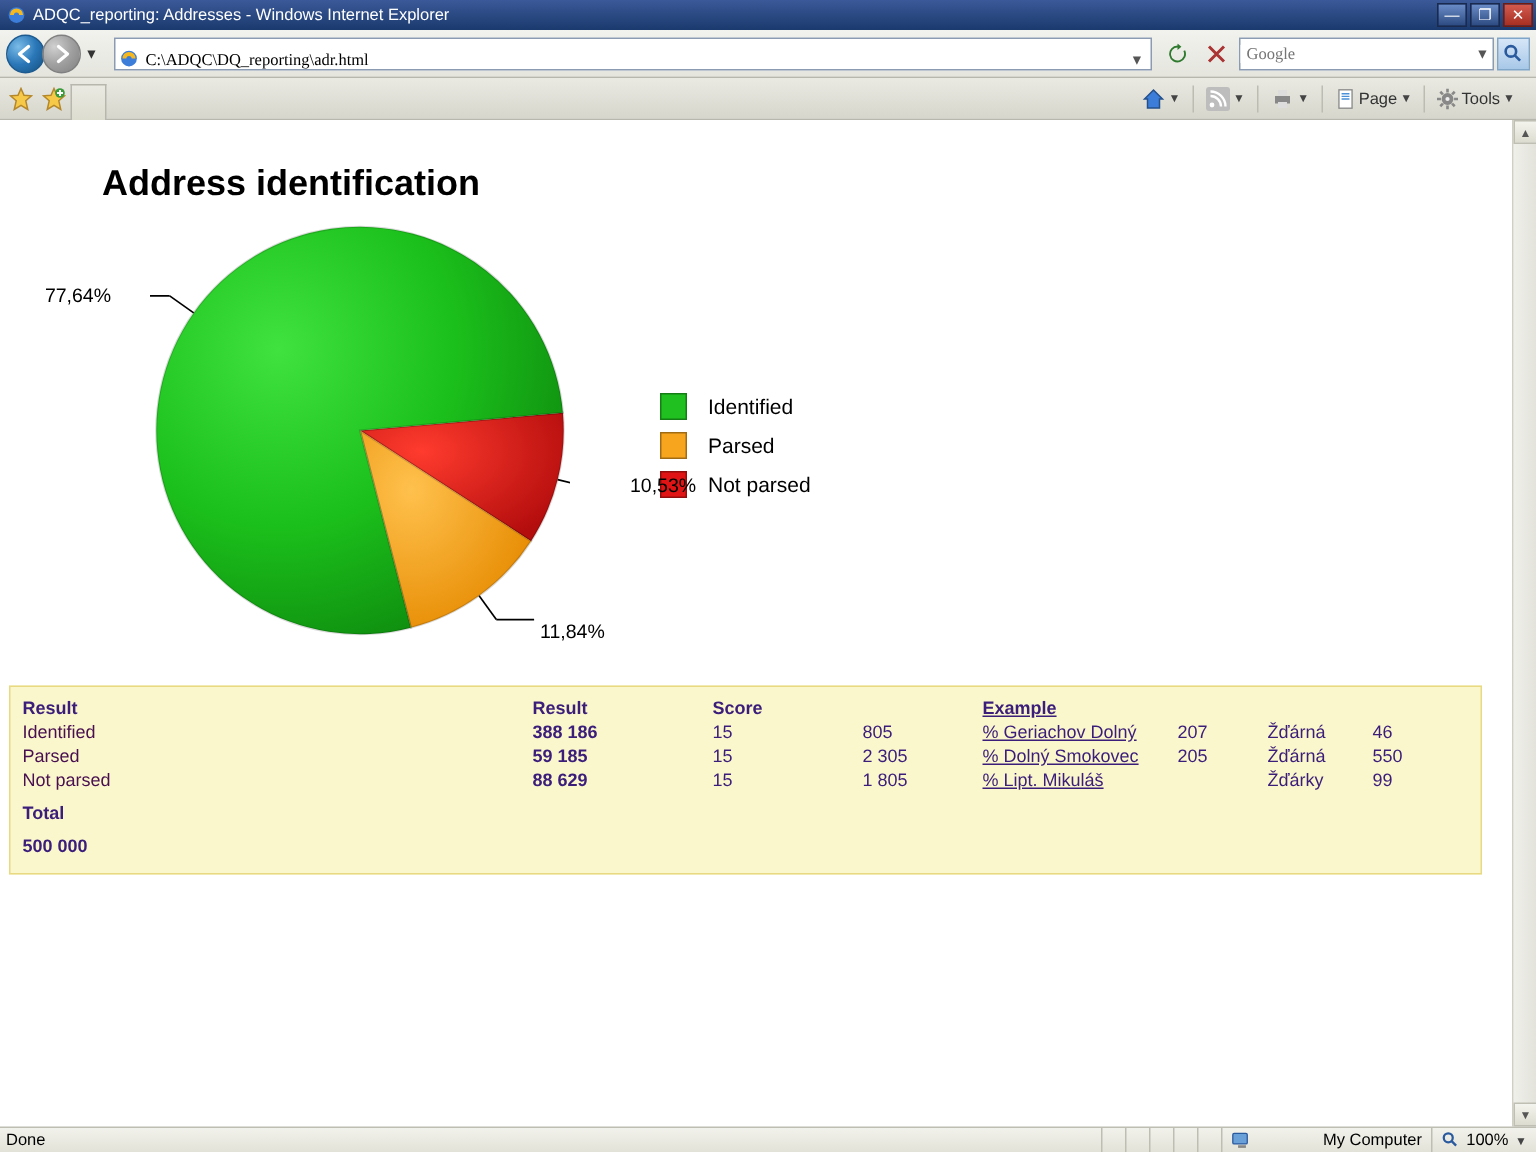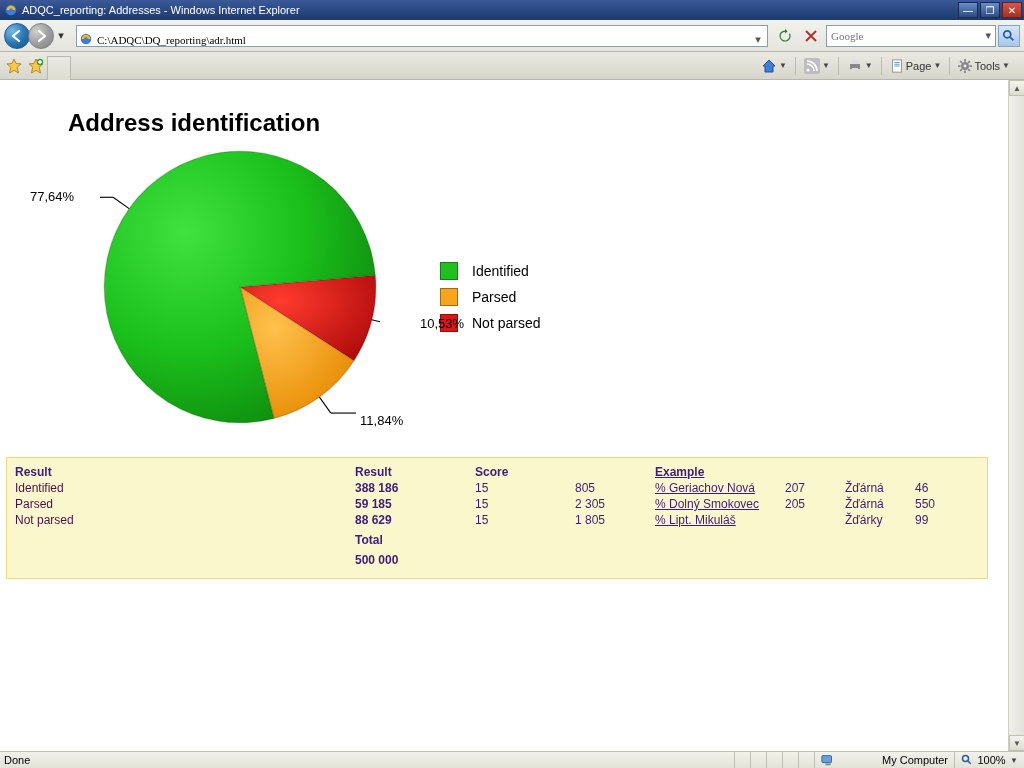--- a/index.html
+++ b/index.html
@@ -155,21 +155,21 @@
     .body .c-cnt { color:#3b1d7a; }
     .c-sc1 { width: 100px; color:#3b1d7a; }
     .c-sc2 { width: 80px; color:#3b1d7a; }
     .c-ex1 { width: 130px; color:#3b1d7a;text-decoration:underline; }
     .c-ex1n { width: 60px; color:#3b1d7a; }
     .c-ex2 { width: 70px; color:#3b1d7a; }
     .c-ex2n { width: 50px; color:#3b1d7a; }
     .dt-row.body > div { color:#3b1d7a; }
     .dt-row.body .c-res { color:#481050; }
     .dt-row.total .c-cnt, .dt-row.total .c-res2 { font-weight:bold; color:#3b1d7a; }
-    .dt-row.total { margin-top: 4px; }
+    .dt-row.total { margin-top: 4px; flex-direction: column; }
     .timestamp { text-align:right; font-style:italic; color:#1b3a7c; font-size:12px; padding: 4px 12px 0 0; font-family: Verdana, Arial, sans-serif; }
 
     
     .statusbar {
       position:absolute; left:0; right:0; bottom:0; height:17px;
       background:linear-gradient(#f2f2ec,#e2e2d8);
       border-top:1px solid #bebeb3;
       display:flex; align-items:center; font-size:11px;
     }
     .statusbar .st-left { padding-left:4px; }
@@ -377,21 +377,21 @@
         <div class="c-ex2"></div>
         <div class="c-ex2n"></div>
       </div>
 
       <div id="table-body">
           <div class="dt-row body">
             <div class="c-res">Identified</div>
             <div class="c-cnt">388 186</div>
             <div class="c-sc1">15</div>
             <div class="c-sc2">805</div>
-            <div class="c-ex1">% Geriachov Nová</div>
+            <div class="c-ex1">% Geriachov Dolný</div>
             <div class="c-ex1n">207</div>
             <div class="c-ex2">Žďárná</div>
             <div class="c-ex2n">46</div>
           </div>
           <div class="dt-row body">
             <div class="c-res">Parsed</div>
             <div class="c-cnt">59 185</div>
             <div class="c-sc1">15</div>
             <div class="c-sc2">2 305</div>
             <div class="c-ex1">% Dolný Smokovec</div>

